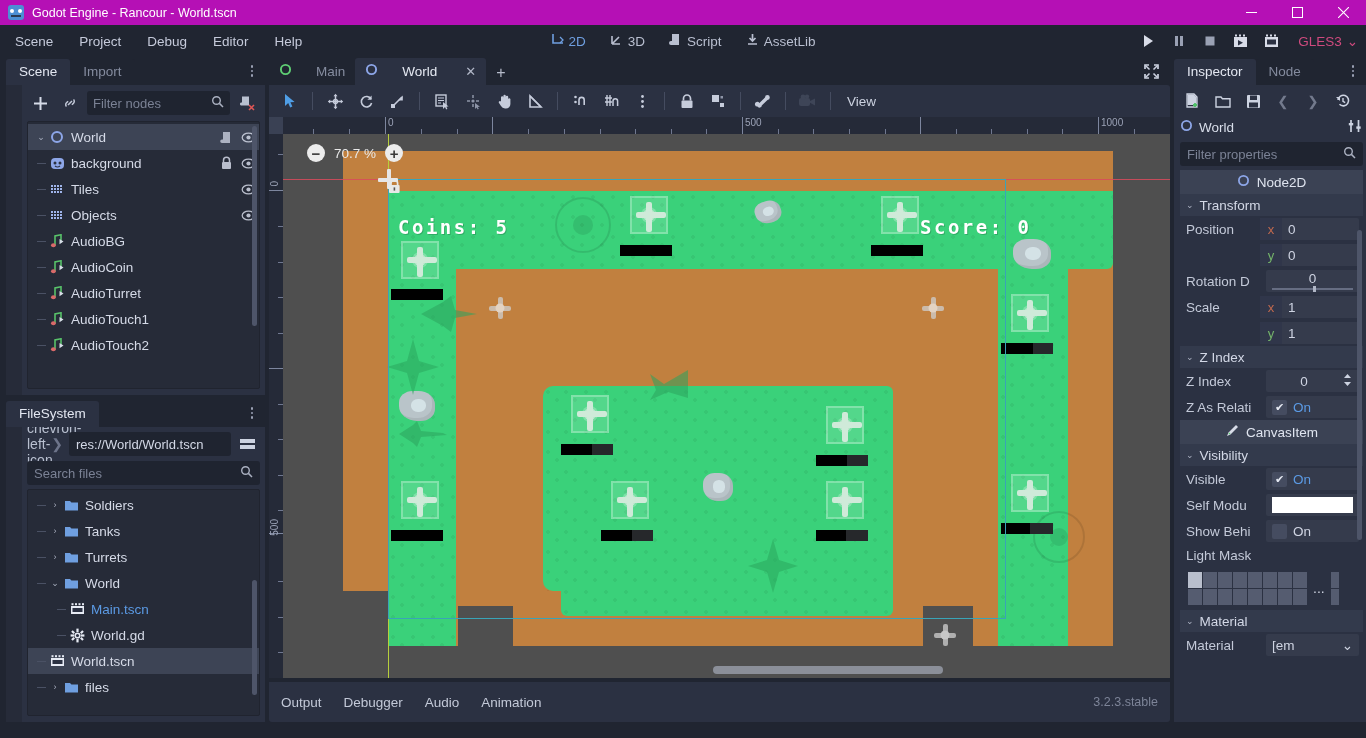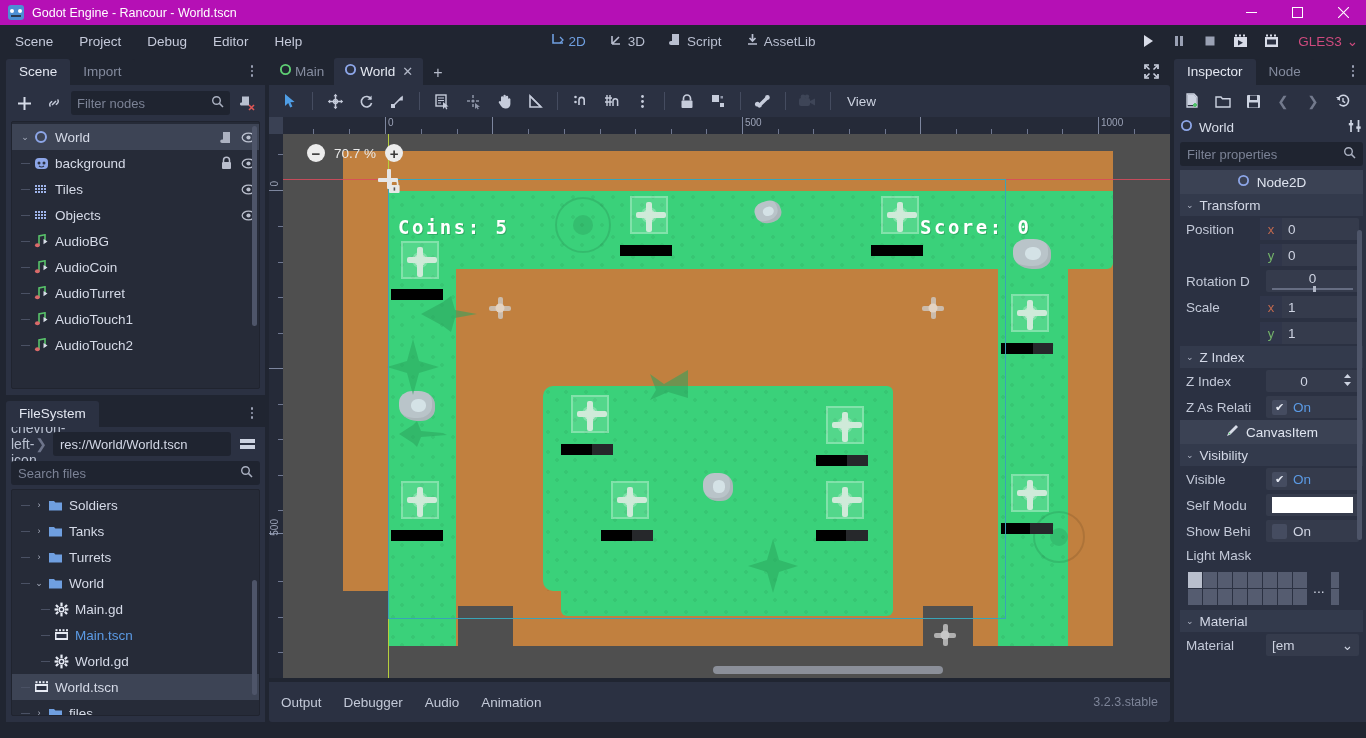--- a/index.html
+++ b/index.html
@@ -55,21 +55,21 @@
   .col-right{ width:192px; flex:none; display:flex; flex-direction:column; }
 
   
   .dock{ background:#262b39; display:flex; flex-direction:column; min-height:0;}
   .dock-tabs{ display:flex; align-items:flex-end; height:28px; background:#202531; position:relative;}
   .dock-tab{ padding:5px 13px 6px 13px; font-size:13.5px; color:#848b9e; background:#202531; border-radius:3px 3px 0 0;}
   .dock-tab.active{ background:#2b3142; color:#e3e7f1; }
   .dock-menu-dots{ position:absolute; right:6px; top:6px; width:14px;height:16px; display:flex;flex-direction:column;align-items:center;justify-content:center;gap:2px;}
   .dock-menu-dots i{ width:2.5px;height:2.5px;background:#9aa1b4;border-radius:50%;display:block;}
 
-  .dock-body{ background:#2b3142; flex:1; min-height:0; display:flex; flex-direction:column; padding:4px 5px 6px 5px;}
+  .dock-body{ background:#2b3142; flex:1; min-height:0; display:flex; flex-direction:column; padding:4px 5px 6px 5px;margin-left:16px;}
 
   
   .scene-toolbar{ display:flex; align-items:center; gap:4px; height:28px; margin-bottom:4px;}
   .icon-btn{ width:26px;height:24px;display:flex;align-items:center;justify-content:center;border-radius:3px; color:#c3c9d8;}
   .filter-box{
     flex:1; height:24px; background:#1f2430; border-radius:3px; display:flex; align-items:center;
     padding:0 6px; color:#7b8295; font-size:13px; gap:4px;
   }
   .filter-box .ftext{flex:1; color:#7b8295; font-size:13px;}
 
@@ -90,21 +90,21 @@
 
   
   .fs-path{ display:flex; align-items:center; gap:3px; height:26px; margin-bottom:4px; }
   .fs-path .pbtn{ width:18px; text-align:center; color:#b9c0d0; font-size:14px;}
   .fs-path .pbox{ flex:1; height:24px; background:#1f2430; border-radius:3px; display:flex;align-items:center; padding:0 7px; font-size:13px; color:#d3d8e6;}
   .fs-search{ height:24px; background:#1f2430; border-radius:3px; display:flex;align-items:center;padding:0 7px;margin-bottom:4px; font-size:13px;color:#7b8295; gap:4px;}
   .fs-search .ftext{flex:1;}
 
   
   .vp-tabs{ display:flex; align-items:flex-end; height:28px; position:relative; background:#202531;}
-  .vp-tab{ display:flex; align-items:center; gap:3px; padding:5px 10px 6px 10px; font-size:13.5px; color:#858c9f; border-radius:3px 3px 0 0;}
+  .vp-tab{ display:flex; align-items:center; gap:24px; padding:5px 10px 6px 10px; font-size:13.5px; color:#858c9f; border-radius:3px 3px 0 0;}
   .vp-tab.active{ background:#2b3142; color:#e5e9f2;}
   .vp-tab .cls{ margin-left:4px; color:#b2b8c8; font-size:13px;}
   .vp-plus{ padding:4px 10px; color:#b6bccb; font-size:16px; line-height:1;}
   .vp-expand{ position:absolute; right:10px; top:6px; color:#cdd3e1;}
 
   .canvas-wrap{ flex:1; background:#2b3142; display:flex; flex-direction:column; min-height:0; border-radius:0 3px 0 0;}
   .vp-toolbar{ height:32px; display:flex; align-items:center; gap:1px; padding:0 6px; flex:none;}
   .vp-toolbar .tb{ width:30px;height:26px;display:flex;align-items:center;justify-content:center;border-radius:3px;color:#c6ccdb;}
   .vp-toolbar .tb.active{ color:#6f9fe0;}
   .vp-toolbar .sep{ width:1px;height:18px;background:#454c60;margin:0 6px;}
@@ -609,40 +609,20 @@
               <span class="nico">
                 <svg width="15" height="13" viewBox="0 0 15 13">
                     <path d="M1 2 h5 l1.4 1.6 H14 V11.5 H1 Z" fill="#6f9fe0"></path>
                   </svg>
               </span>
               <span class="nlabel">World</span>
             </div>
             <div class="trow" style="padding-left:26px;">
               <span class="guide"></span>
               <span class="nico">
-                <svg width="15" height="15" viewBox="0 0 15 15">
-                    <circle cx="7.5" cy="7.5" r="3.1" fill="#e7ebf4"></circle>
-                    <g fill="#e7ebf4">
-                      <rect x="6.4" y="0.6" width="2.2" height="3.4"></rect>
-                      <rect x="6.4" y="11" width="2.2" height="3.4"></rect>
-                      <rect x="0.6" y="6.4" width="3.4" height="2.2"></rect>
-                      <rect x="11" y="6.4" width="3.4" height="2.2"></rect>
-                      <rect x="2" y="2.6" width="2.2" height="3.2" transform="rotate(-45 3.1 4.2)"></rect>
-                      <rect x="10.8" y="2.6" width="2.2" height="3.2" transform="rotate(45 11.9 4.2)"></rect>
-                      <rect x="2" y="9.2" width="2.2" height="3.2" transform="rotate(45 3.1 10.8)"></rect>
-                      <rect x="10.8" y="9.2" width="2.2" height="3.2" transform="rotate(-45 11.9 10.8)"></rect>
-                    </g>
-                    <circle cx="7.5" cy="7.5" r="1.5" fill="#2b3142"></circle>
-                  </svg>
-              </span>
-              <span class="nlabel">Main.gd</span>
-            </div>
-            <div class="trow" style="padding-left:26px;">
-              <span class="guide"></span>
-              <span class="nico">
                 <svg width="15" height="14" viewBox="0 0 15 14">
                     <rect x="1" y="4" width="13" height="8" fill="#e7ebf4"></rect>
                     <rect x="2.5" y="6" width="10" height="4" fill="#2b3142"></rect>
                     <g fill="#e7ebf4">
                       <rect x="1.5" y="1.2" width="2" height="2"></rect>
                       <rect x="5" y="1.2" width="2" height="2"></rect>
                       <rect x="8.5" y="1.2" width="2" height="2"></rect>
                       <rect x="12" y="1.2" width="2" height="2"></rect>
                     </g>
                   </svg>

